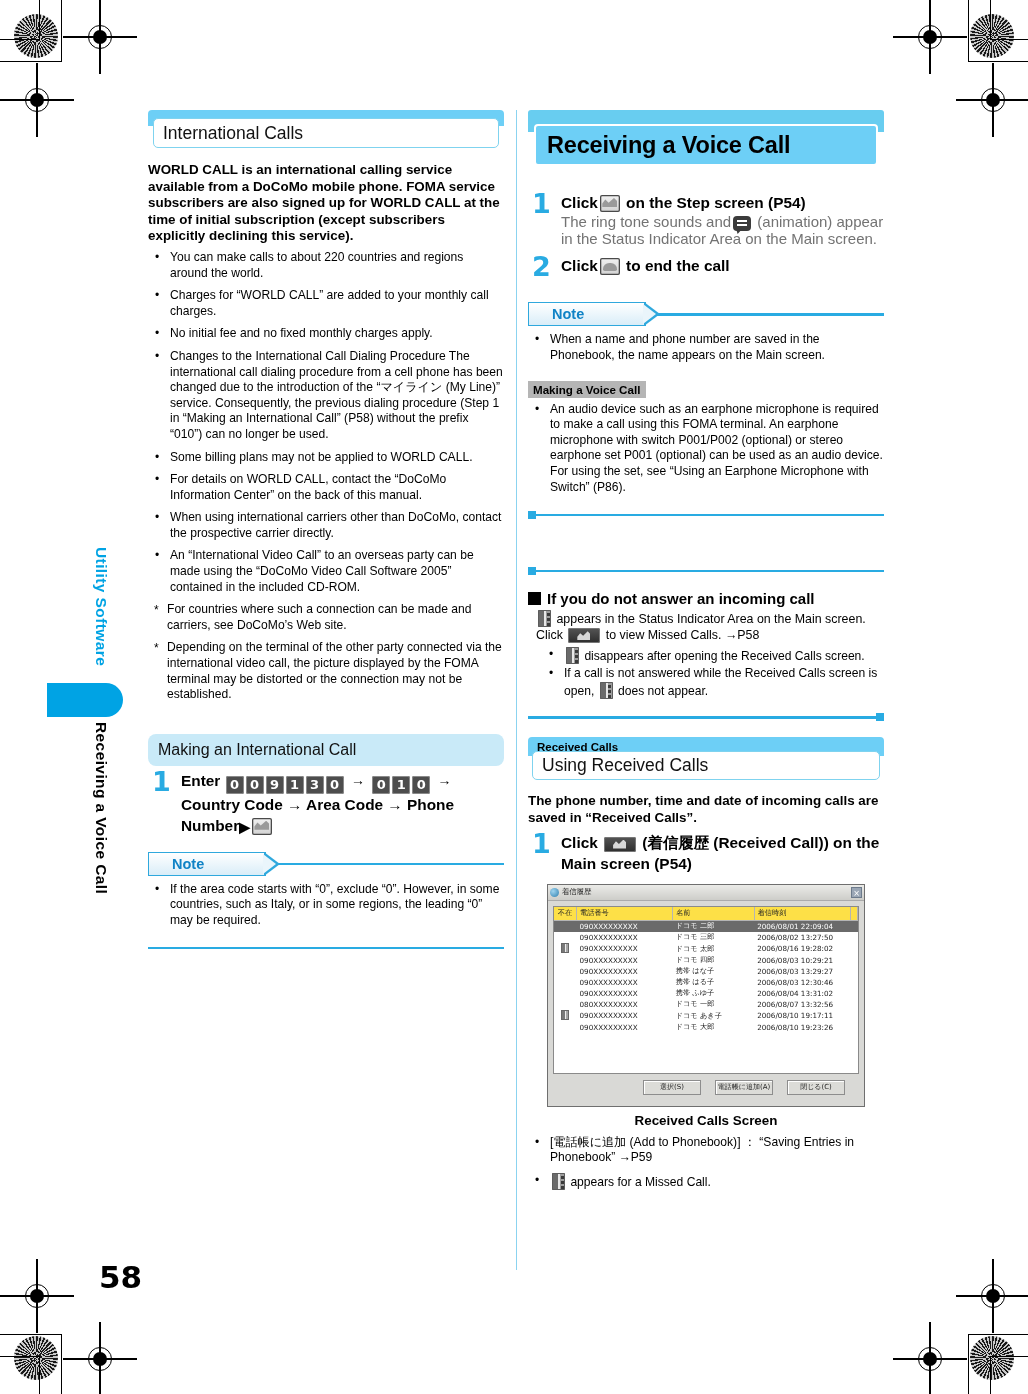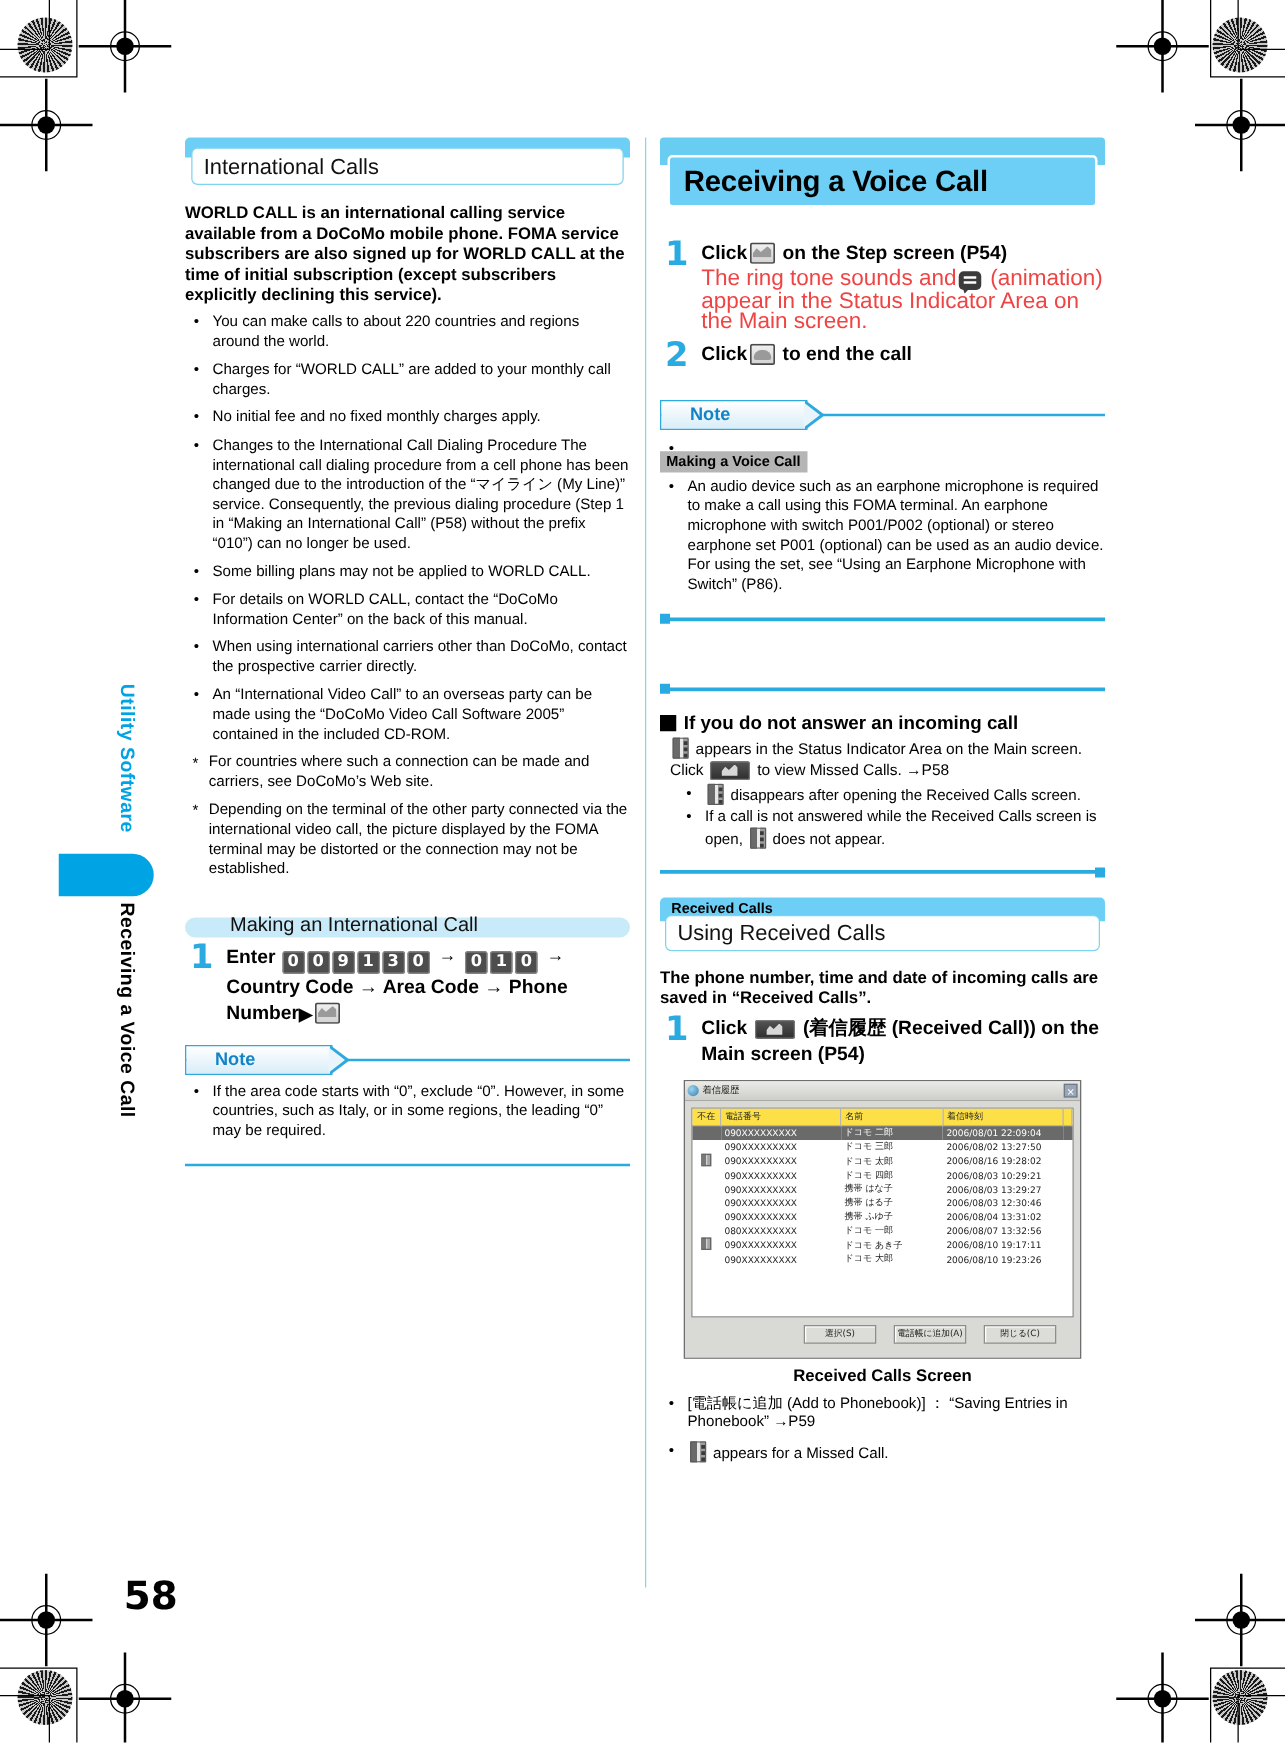--- a/index.html
+++ b/index.html
@@ -77,22 +77,22 @@
   .sec-head .box{
     position:absolute;left:5px;top:8px;right:5px;height:30px;
     background:#ffffff;border:1.6px solid #7fd3ef;border-radius:5px;
     display:flex;align-items:center;box-sizing:border-box;
   }
   .sec-head .box span{font-size:17.5px;color:#111;padding-left:9px;}
   .sec-head-spacer{height:26px;}
 
   
   .pill-head{
-    background:#c9eaf8;border-radius:8px;height:16px;
-    display:flex;align-items:flex-end;margin-bottom:4px;padding-left:26px;
+    background:#c9eaf8;border-radius:8px;height:32px;
+    display:flex;align-items:center;margin-bottom:4px;
   }
   .pill-head span{font-size:16px;color:#111;padding-left:10px;}
 
   
   .lab-head{position:relative;margin-bottom:8px;}
   .lab-head .bar{
     height:19px;background:#6dcff6;border-radius:4px 4px 0 0;
     display:flex;align-items:center;
   }
   .lab-head .bar span{font-size:11.5px;font-weight:bold;color:#000;padding-left:9px;}
@@ -125,21 +125,21 @@
   .step{position:relative;padding-left:33px;margin:4px 0 8px 0;}
   .step .num{
     position:absolute;left:4px;top:-2px;
     font-size:27px;font-weight:bold;color:#29abe2;
     font-family:"DejaVu Sans",sans-serif;line-height:1;
   }
   .step .title{
     font-size:15.4px;font-weight:bold;color:#000;line-height:21px;
   }
   .step .desc{
-    font-size:18px;color:#ef4444;line-height:16.4px;margin-top:1px;
+    font-size:15px;color:#737373;line-height:16.4px;margin-top:1px;
   }
 
   
   .keycap{
     display:inline-block;width:18px;height:18px;line-height:18px;
     text-align:center;background:#4d4d4d;color:#fff;
     font-size:13px;font-weight:bold;border-radius:2px;
     margin:0 1px;vertical-align:-3px;
     font-family:"DejaVu Sans",sans-serif;
     box-shadow:inset 0 0 0 1px #8a8a8a;
@@ -459,21 +459,21 @@
   <div class="note" style="margin-top:26px;">
     <div class="rule"></div>
     <div class="tag">
         <span>Note</span>
       </div>
     <div class="point"></div>
     <div class="point-in"></div>
   </div>
 
   <ul class="bullets">
-    <li><span class="bchar">•</span></li>
+    <li><span class="bchar">•</span><span>When a name and phone number are saved in the Phonebook, the name appears on the Main screen.</span></li>
   </ul>
 
   <div><span class="greylabel">Making a Voice Call</span></div>
 
   <ul class="bullets">
     <li><span class="bchar">•</span><span>An audio device such as an earphone microphone is required to make a call using this FOMA terminal. An earphone microphone with switch P001/P002 (optional) or stereo earphone set P001 (optional) can be used as an audio device. For using the set, see “Using an Earphone Microphone with Switch” (P86).</span></li>
   </ul>
 
   <div class="rule-capped left" style="margin-top:16px;">
     <div class="l"></div>

